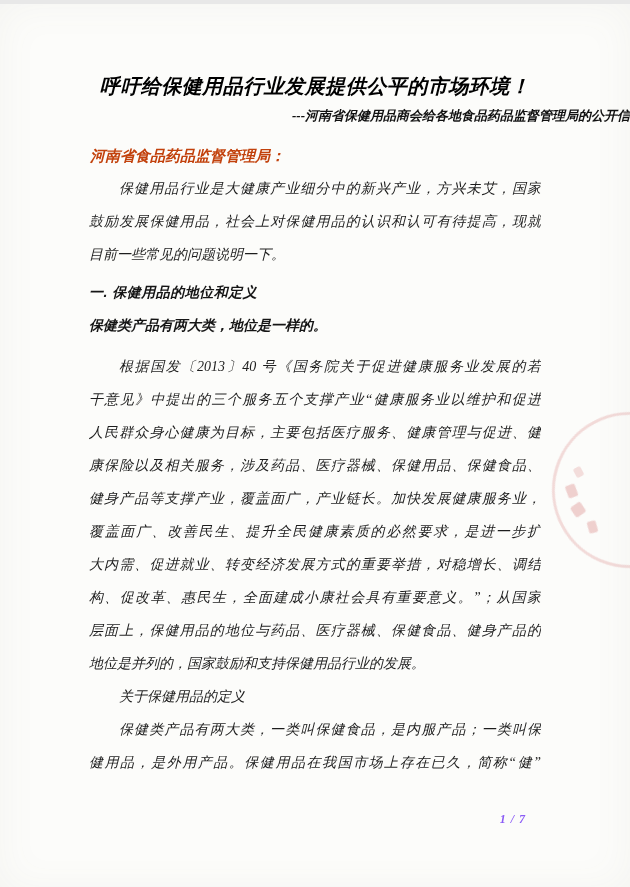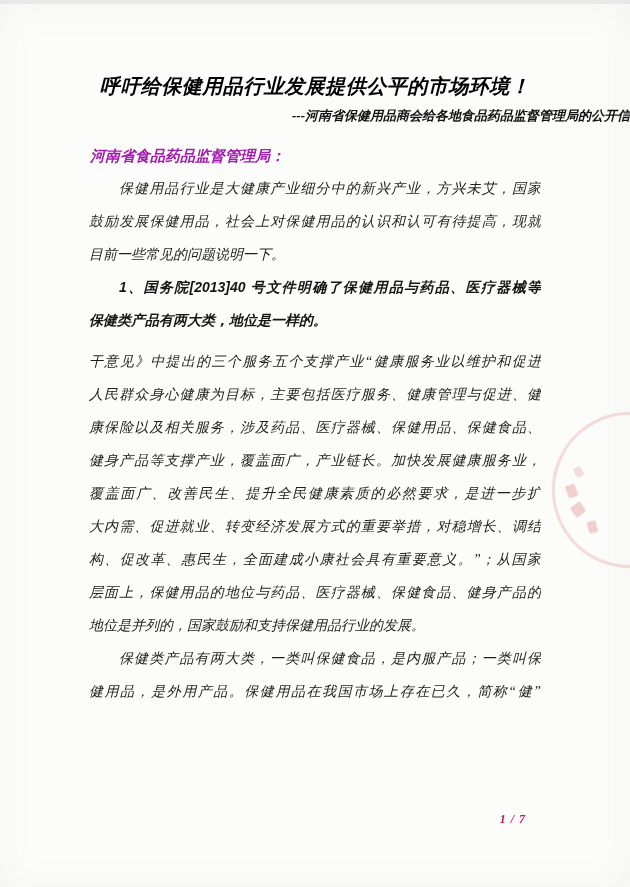--- a/index.html
+++ b/index.html
@@ -31,21 +31,21 @@
     font-weight: bold;
     line-height: 18px;
     color: #111;
   }
   .salutation {
     margin: 20px 0 0 90px;
     font-size: 15px;
     font-weight: bold;
     line-height: 21px;
     font-family: "Liberation Sans", "DejaVu Sans", sans-serif;
-    color: #a21caf;
+    color: #c2410c;
   }
   .doc-body {
     width: 452px;
     margin: 6px 0 0 89px;
   }
   .block { margin: 0; }
   .block.heading { margin-top: 5px; }
   .block.para-c { margin-top: 8px; }
   .line {
     font-size: 14px;
@@ -65,21 +65,21 @@
     color: #151515;
   }
   .block.heading .line { letter-spacing: 0.5px; }
   .page-number {
     position: absolute;
     top: 808px;
     right: 104px;
     font-size: 12px;
     font-weight: bold;
     letter-spacing: 1px;
-    color: #be185d;
+    color: #8b5cf6;
   }
   
   .stamp {
     position: absolute;
     top: 408px;
     right: -78px;
     width: 150px;
     height: 150px;
     border-radius: 50%;
     border: 3px solid rgba(205, 95, 95, 0.22);
@@ -106,34 +106,40 @@
   <div class="subtitle">---河南省保健用品商会给各地食品药品监督管理局的公开信</div>
 
   <div class="salutation">河南省食品药品监督管理局：</div>
 
   <div class="doc-body">
       <div class="block">
         <div class="line indent just">保健用品行业是大健康产业细分中的新兴产业，方兴未艾，国家</div>
         <div class="line just">鼓励发展保健用品，社会上对保健用品的认识和认可有待提高，现就</div>
         <div class="line">目前一些常见的问题说明一下。</div>
       </div>
+      <div class="block heading">
+        <div class="line">一.  保健用品的地位和定义</div>
+      </div>
       <div class="block bold">
-        <div class="line indent just">1、国务院[2013]40 号文件明确了保健用品与药品、医疗器械等</div>
         <div class="line">保健类产品有两大类，地位是一样的。</div>
       </div>
       <div class="block para-c">
+        <div class="line indent just">根据国发〔2013〕40 号《国务院关于促进健康服务业发展的若</div>
         <div class="line just">干意见》中提出的三个服务五个支撑产业“健康服务业以维护和促进</div>
         <div class="line just">人民群众身心健康为目标，主要包括医疗服务、健康管理与促进、健</div>
         <div class="line just">康保险以及相关服务，涉及药品、医疗器械、保健用品、保健食品、</div>
         <div class="line just">健身产品等支撑产业，覆盖面广，产业链长。加快发展健康服务业，</div>
         <div class="line just">覆盖面广、改善民生、提升全民健康素质的必然要求，是进一步扩</div>
         <div class="line just">大内需、促进就业、转变经济发展方式的重要举措，对稳增长、调结</div>
         <div class="line just">构、促改革、惠民生，全面建成小康社会具有重要意义。”；从国家</div>
         <div class="line just">层面上，保健用品的地位与药品、医疗器械、保健食品、健身产品的</div>
         <div class="line">地位是并列的，国家鼓励和支持保健用品行业的发展。</div>
+      </div>
+      <div class="block">
+        <div class="line indent">关于保健用品的定义</div>
       </div>
       <div class="block">
         <div class="line indent just">保健类产品有两大类，一类叫保健食品，是内服产品；一类叫保</div>
         <div class="line just">健用品，是外用产品。保健用品在我国市场上存在已久，简称“健”</div>
       </div>
     </div>
 
   <div class="stamp">
     <span class="mark m1"></span>
     <span class="mark m2"></span>

